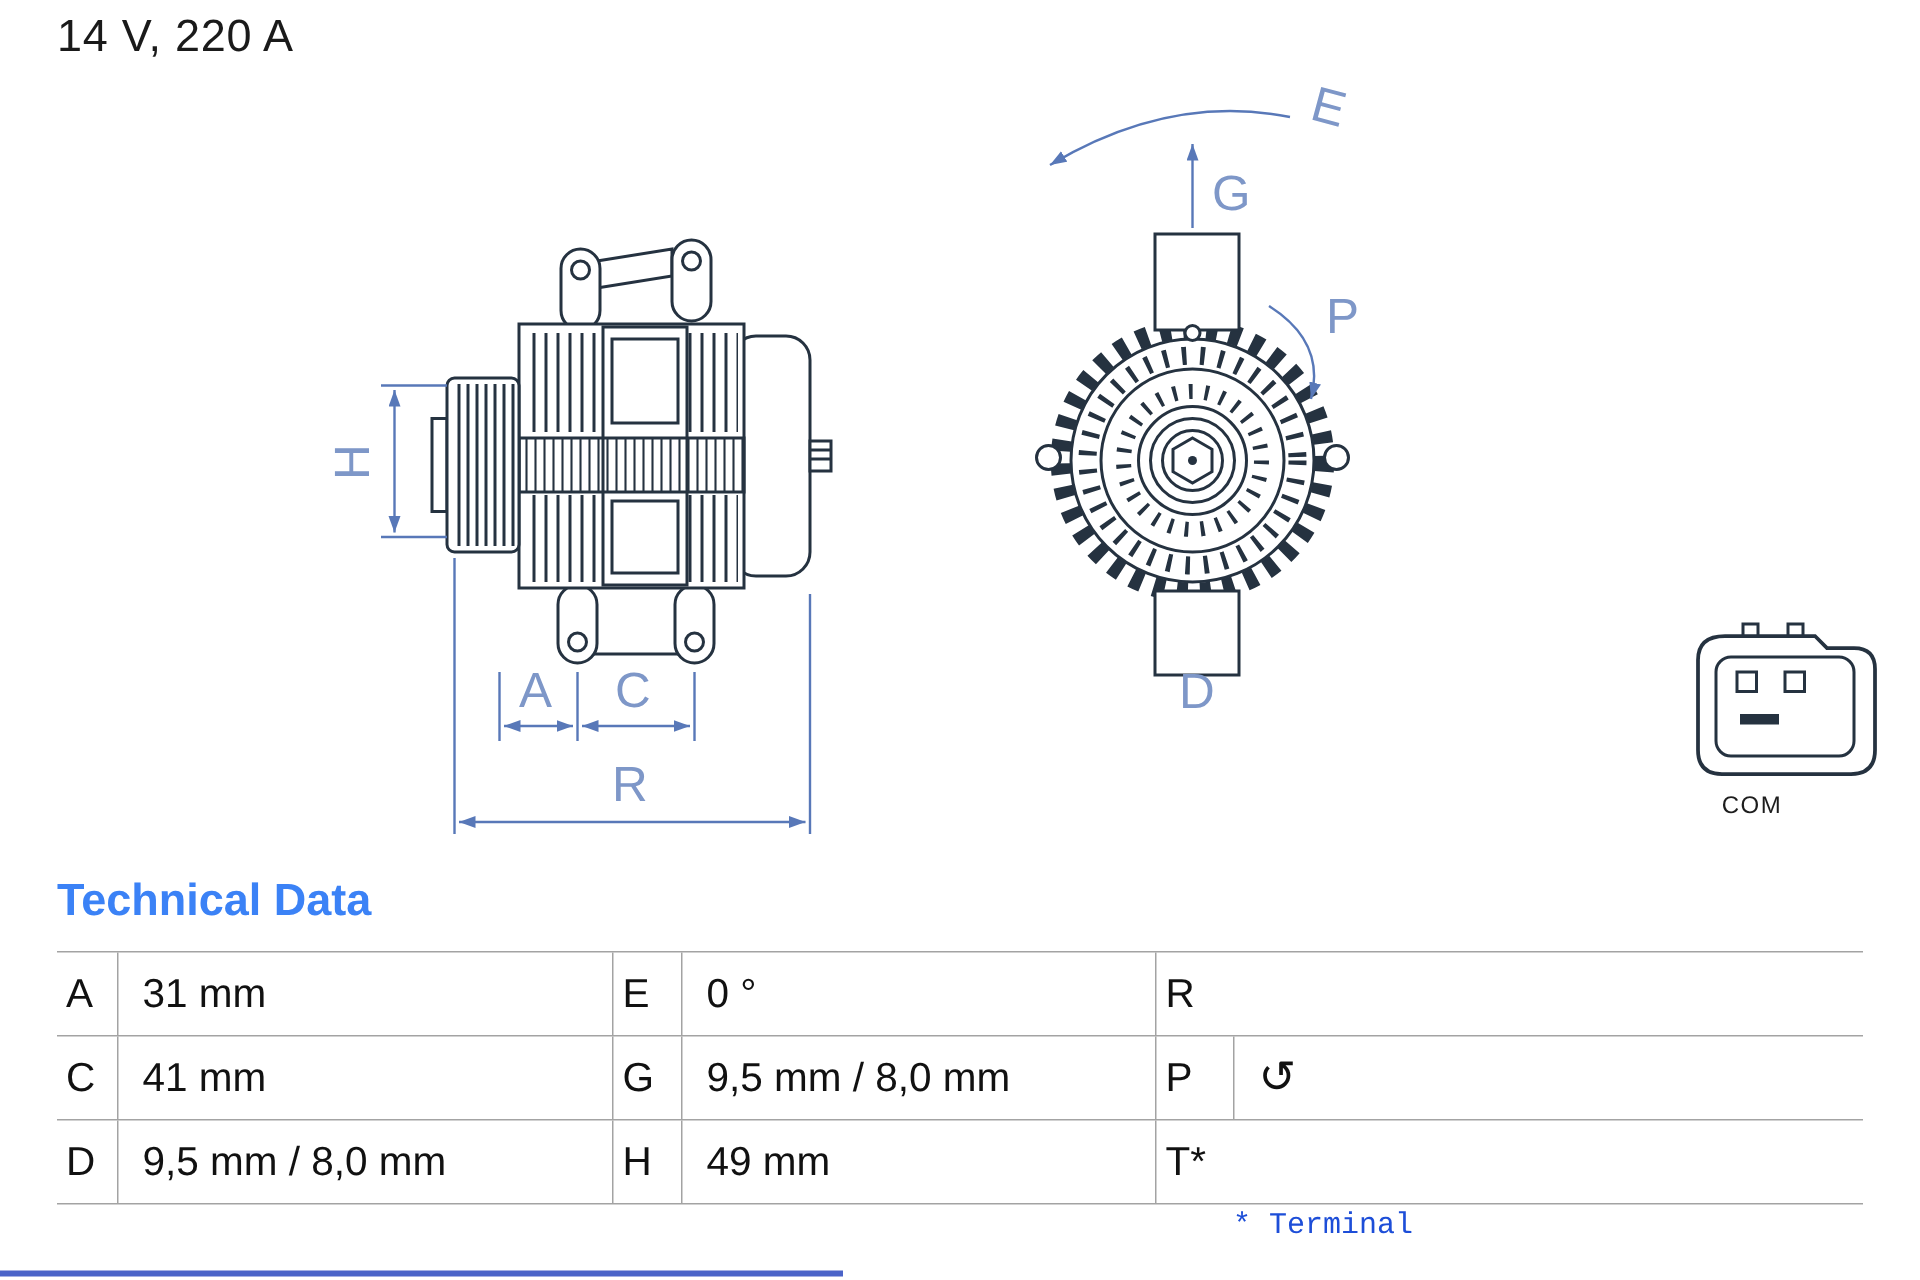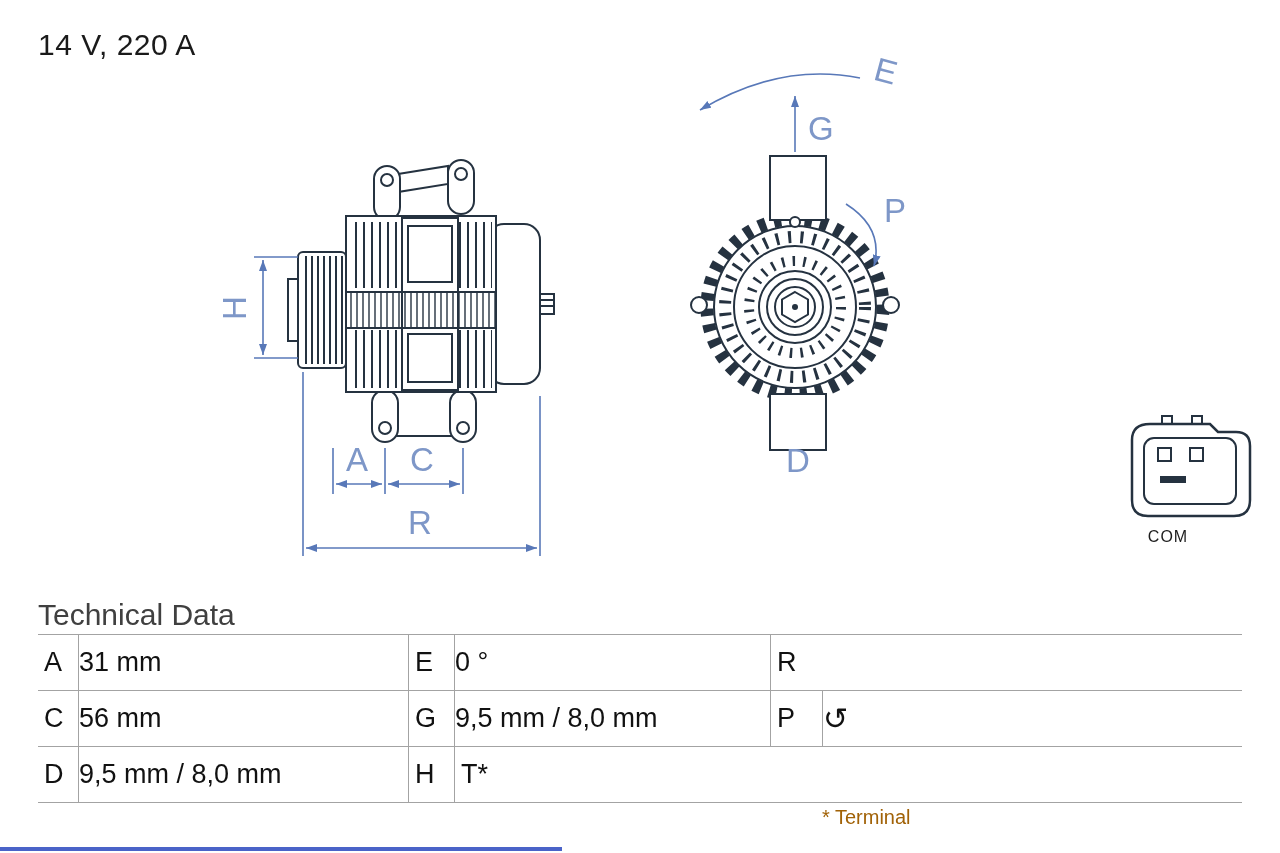--- a/index.html
+++ b/index.html
@@ -1,52 +1,52 @@
 <!DOCTYPE html>
 <html><head>
 <meta charset="utf-8">
 <style>
   html,body{margin:0;padding:0;}
   body{
     width:1280px;height:853px;position:relative;background:#ffffff;
     font-family:"Liberation Sans", sans-serif;color:#111;overflow:hidden;
   }
   .page-title{
-    position:absolute;left:38px;top:28px;font-size:30px;font-weight:400;
+    position:absolute;left:38px;top:8px;font-size:30px;font-weight:400;
     color:#1a1a1a;letter-spacing:.5px;
   }
   .drawing-svg{position:absolute;left:0;top:0;}
   .tech-title{
-    position:absolute;left:38px;top:598px;font-size:30px;font-weight:400;color:#404040;
+    position:absolute;left:38px;top:584px;font-size:30px;font-weight:700;color:#3b82f6;
   }
   .spec-table{
     position:absolute;left:38px;top:634px;width:1204px;
     border-bottom:1px solid #a3a3a3;
   }
   .spec-row{
     display:grid;
     grid-template-columns:40px 330px 46px 316px 52px auto;
     height:55px;
     border-top:1px solid #a3a3a3;
     font-size:27px;
   }
   .spec-row > div{
     display:flex;align-items:center;height:100%;
     border-left:1px solid #a3a3a3;
     overflow:hidden;white-space:nowrap;
   }
   .spec-row > div:first-child{border-left:none;}
   .cell-k{padding-left:6px;}
-  .cell-v{}
+  .cell-v{padding-left:16px;}
   .rot-icon{
     font-family:"DejaVu Sans", sans-serif;
     font-size:30px;line-height:1;color:#111;
   }
   .footnote{
-    position:absolute;left:822px;top:806px;font-size:20px;color:#a16207;
+    position:absolute;left:822px;top:806px;font-size:20px;color:#1d4ed8;font-family:Liberation Mono, monospace;
   }
   .bottom-accent{
     position:absolute;left:0;top:847px;width:562px;height:4px;background:#4a63c8;
   }
 </style>
 </head>
 <body>
 
 <div class="page-title">14 V, 220 A</div>
 
@@ -167,31 +167,32 @@
 <div class="spec-table">
   <div class="spec-row">
     <div class="cell-k">A</div>
     <div class="cell-v">31 mm</div>
     <div class="cell-k">E</div>
     <div class="cell-v">0 °</div>
     <div class="cell-k">R</div>
   </div>
   <div class="spec-row">
     <div class="cell-k">C</div>
-    <div class="cell-v">56 mm</div>
+    <div class="cell-v">41 mm</div>
     <div class="cell-k">G</div>
     <div class="cell-v">9,5 mm / 8,0 mm</div>
     <div class="cell-k">P</div>
     <div class="cell-v">
       <span class="rot-icon">↺</span>
     </div>
   </div>
   <div class="spec-row">
     <div class="cell-k">D</div>
     <div class="cell-v">9,5 mm / 8,0 mm</div>
     <div class="cell-k">H</div>
+    <div class="cell-v">49 mm</div>
     <div class="cell-k">T*</div>
   </div>
 </div>
 
 <div class="footnote">* Terminal</div>
 
 <div class="bottom-accent"></div>
 
 </body></html>

